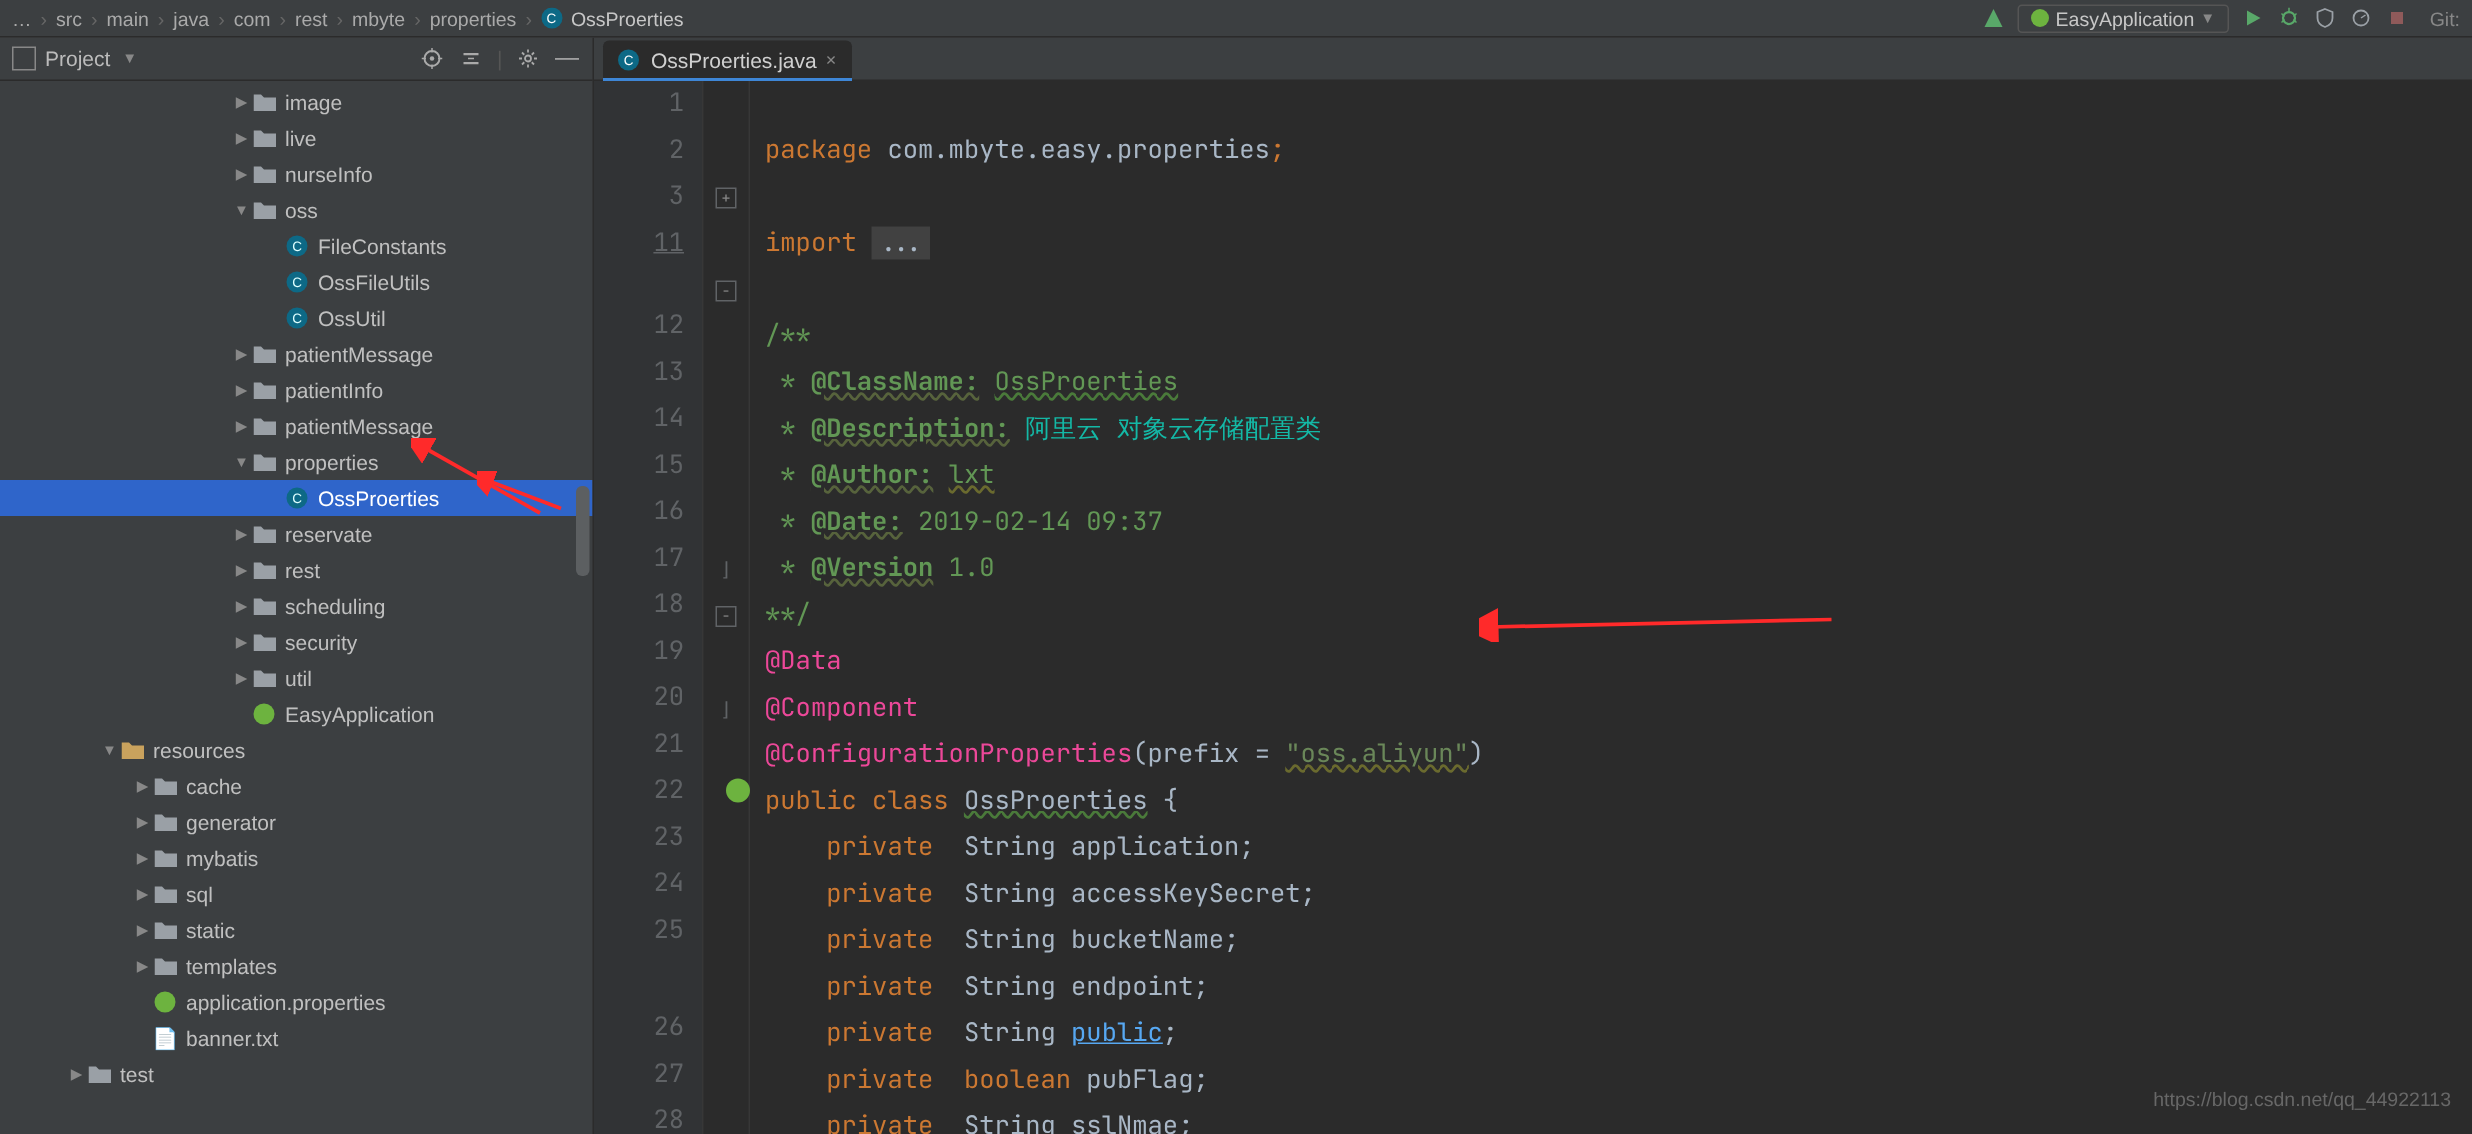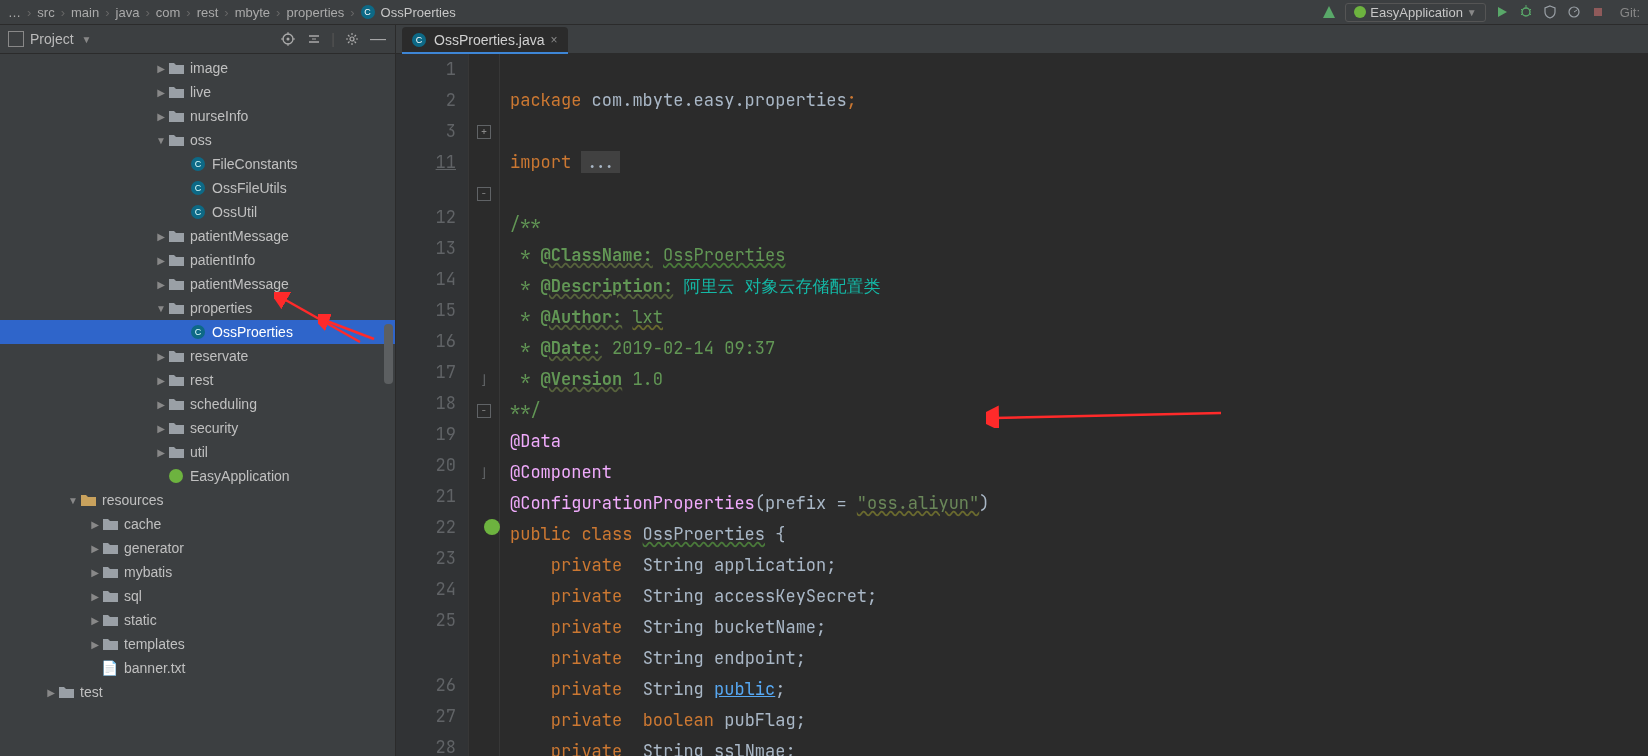--- a/index.html
+++ b/index.html
@@ -49,21 +49,21 @@
   .code-area { flex:1; display:flex; overflow:hidden; font-family:"Consolas","JetBrains Mono",monospace; font-size:17px; line-height:31px; position:relative; }
   .gutter { width:60px; text-align:right; padding-right:12px; color:#606366; background:#313335; user-select:none; }
   .gutter2 { width:30px; background:#2b2b2b; border-left:1px solid #373737; border-right:1px solid #373737; display:flex; flex-direction:column; align-items:center; color:#606366; font-size:12px; position:relative; }
   .fold { width:12px; height:12px; border:1px solid #606366; display:inline-flex; align-items:center; justify-content:center; font-size:10px; line-height:10px; color:#888; background:#2b2b2b; }
   .code { flex:1; padding-left:10px; white-space:pre; color:#a9b7c6; position:relative; }
   .kw { color:#cc7832; }
   .str { color:#6a8759; }
   .cmt { color:#14b8a6; }
   .doc { color:#629755; }
   .doctag { color:#629755; text-decoration:underline; text-decoration-style:wavy; text-decoration-color:#57633c; font-weight:bold; }
-  .anno { color:#f0abfc; }
+  .anno { color:#ec4899; }
   .ident { color:#a9b7c6; }
   .warn { text-decoration:underline; text-decoration-style:wavy; text-decoration-color:#6a6a2e; }
   .link { color:#57a8f2; text-decoration:underline; }
   .pkg { color:#a9b7c6; }
   .cls { color:#a9b7c6; }
   .cls-typo { text-decoration:underline; text-decoration-style:wavy; text-decoration-color:#4a7a3a; }
   .dots-bg { background:#414141; padding:0 4px; }
   .spring-gutter { position:absolute; left:-26px; width:16px; height:16px; border-radius:50%; background:#6db33f; }
   .watermark { position:absolute; right:14px; bottom:8px; color:#676767; font-size:13px; font-family:sans-serif; }
   
@@ -401,20 +401,27 @@
             <span class="arrow">▶</span>
             <span class="node-icon folder">
               <svg class="folder-svg" viewBox="0 0 15 12">
                 <path d="M0 1 h5 l2 2 h8 v9 h-15 z"></path>
               </svg>
             </span>
             <span>templates</span>
           </div>
           <div class="tree-row" style="padding-left: 88px;">
             <span class="arrow none">▶</span>
+            <span class="node-icon">
+              <span class="spring"></span>
+            </span>
+            <span>application.properties</span>
+          </div>
+          <div class="tree-row" style="padding-left: 88px;">
+            <span class="arrow none">▶</span>
             <span class="node-icon file-icon">📄</span>
             <span>banner.txt</span>
           </div>
           <div class="tree-row" style="padding-left: 44px;">
             <span class="arrow">▶</span>
             <span class="node-icon folder">
               <svg class="folder-svg" viewBox="0 0 15 12">
                 <path d="M0 1 h5 l2 2 h8 v9 h-15 z"></path>
               </svg>
             </span>
@@ -511,17 +518,18 @@
 
         <svg class="anno-arrow" style="left:590px; top:350px;" width="240" height="24">
           <defs>
               <marker id="ah2" markerWidth="10" markerHeight="10" refX="2" refY="5" orient="auto">
                 <polygon points="0,0 10,5 0,10" fill="#ff2a2a"></polygon>
               </marker>
             </defs>
           <line x1="235" y1="9" x2="8" y2="14" stroke="#ff2a2a" stroke-width="2.5" marker-end="url(#ah2)"></line>
         </svg>
 
+        <div class="watermark">https://blog.csdn.net/qq_44922113</div>
       </div>
     </div>
 
   </div>
 </div>
 
 </body></html>

